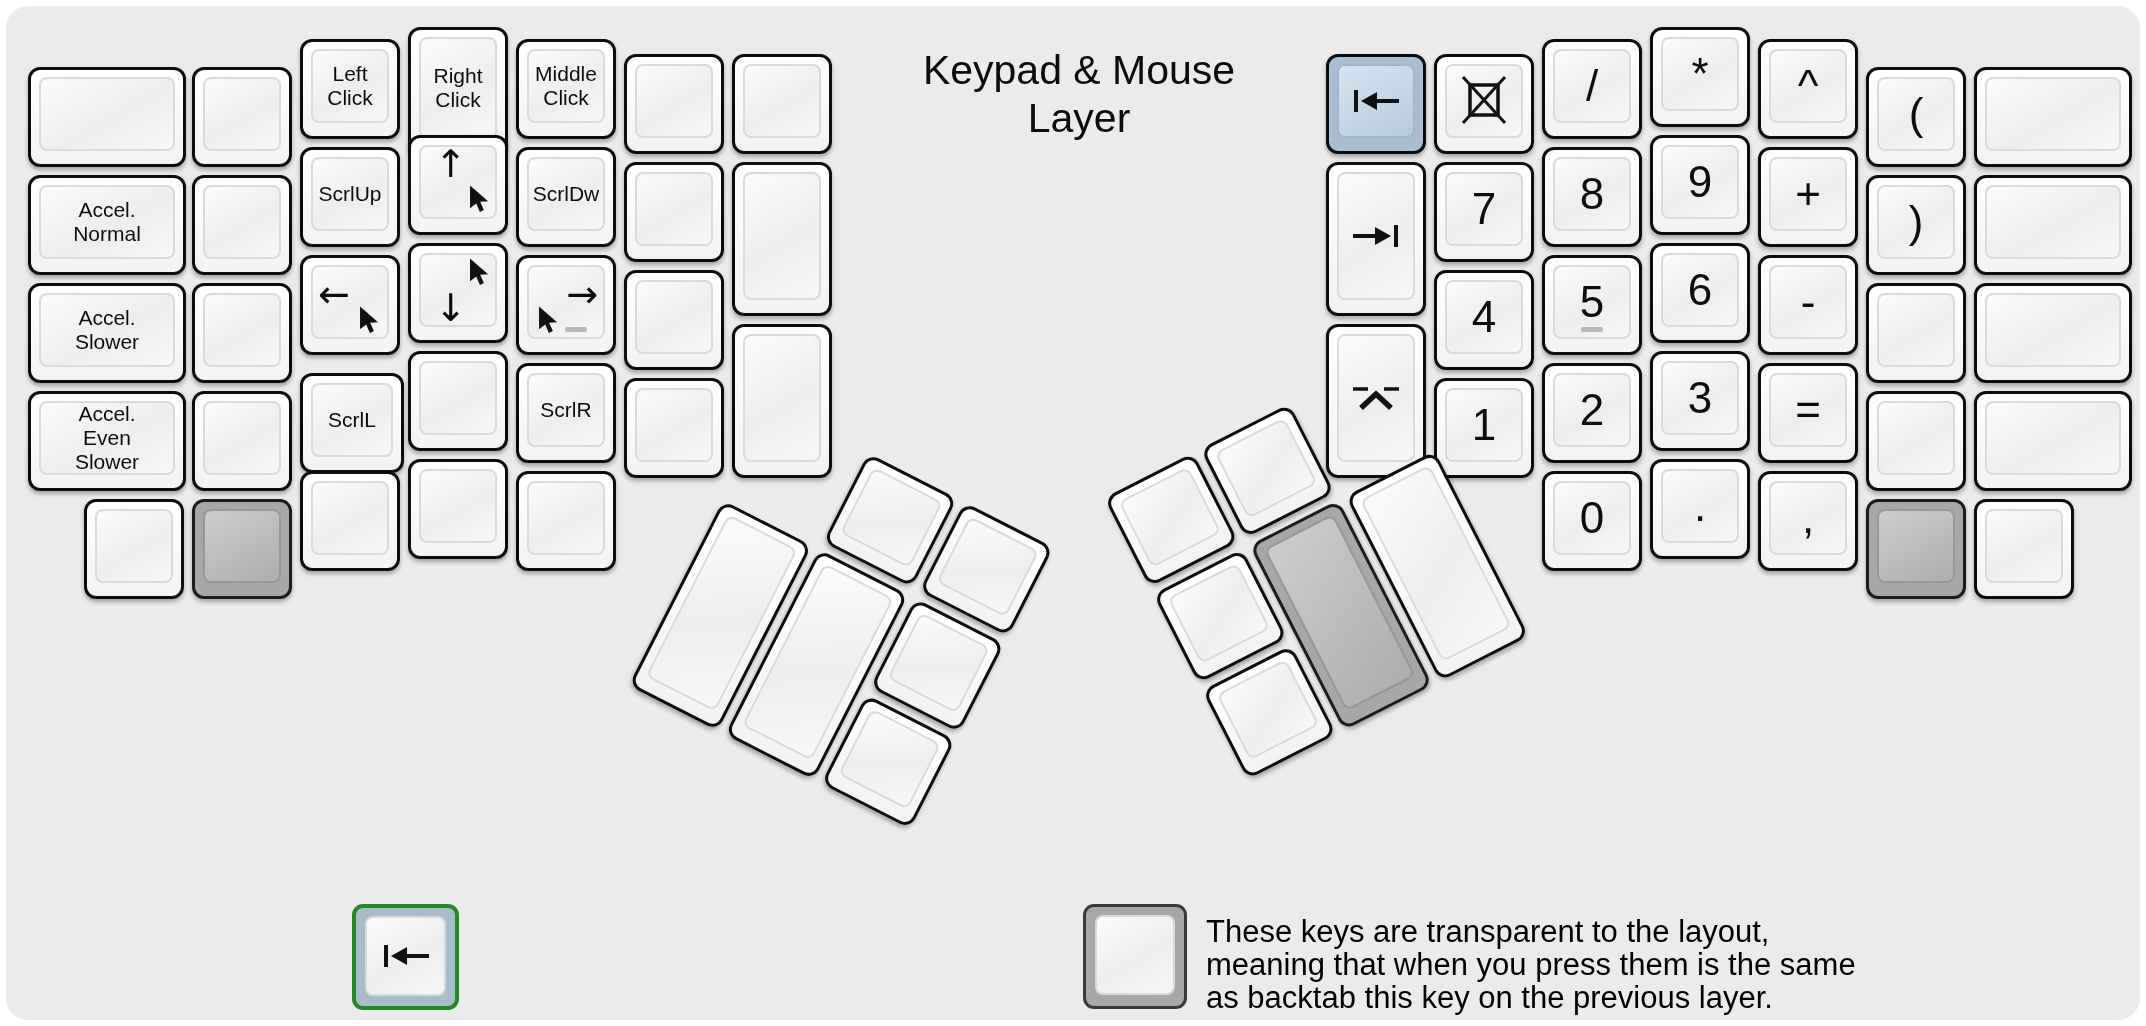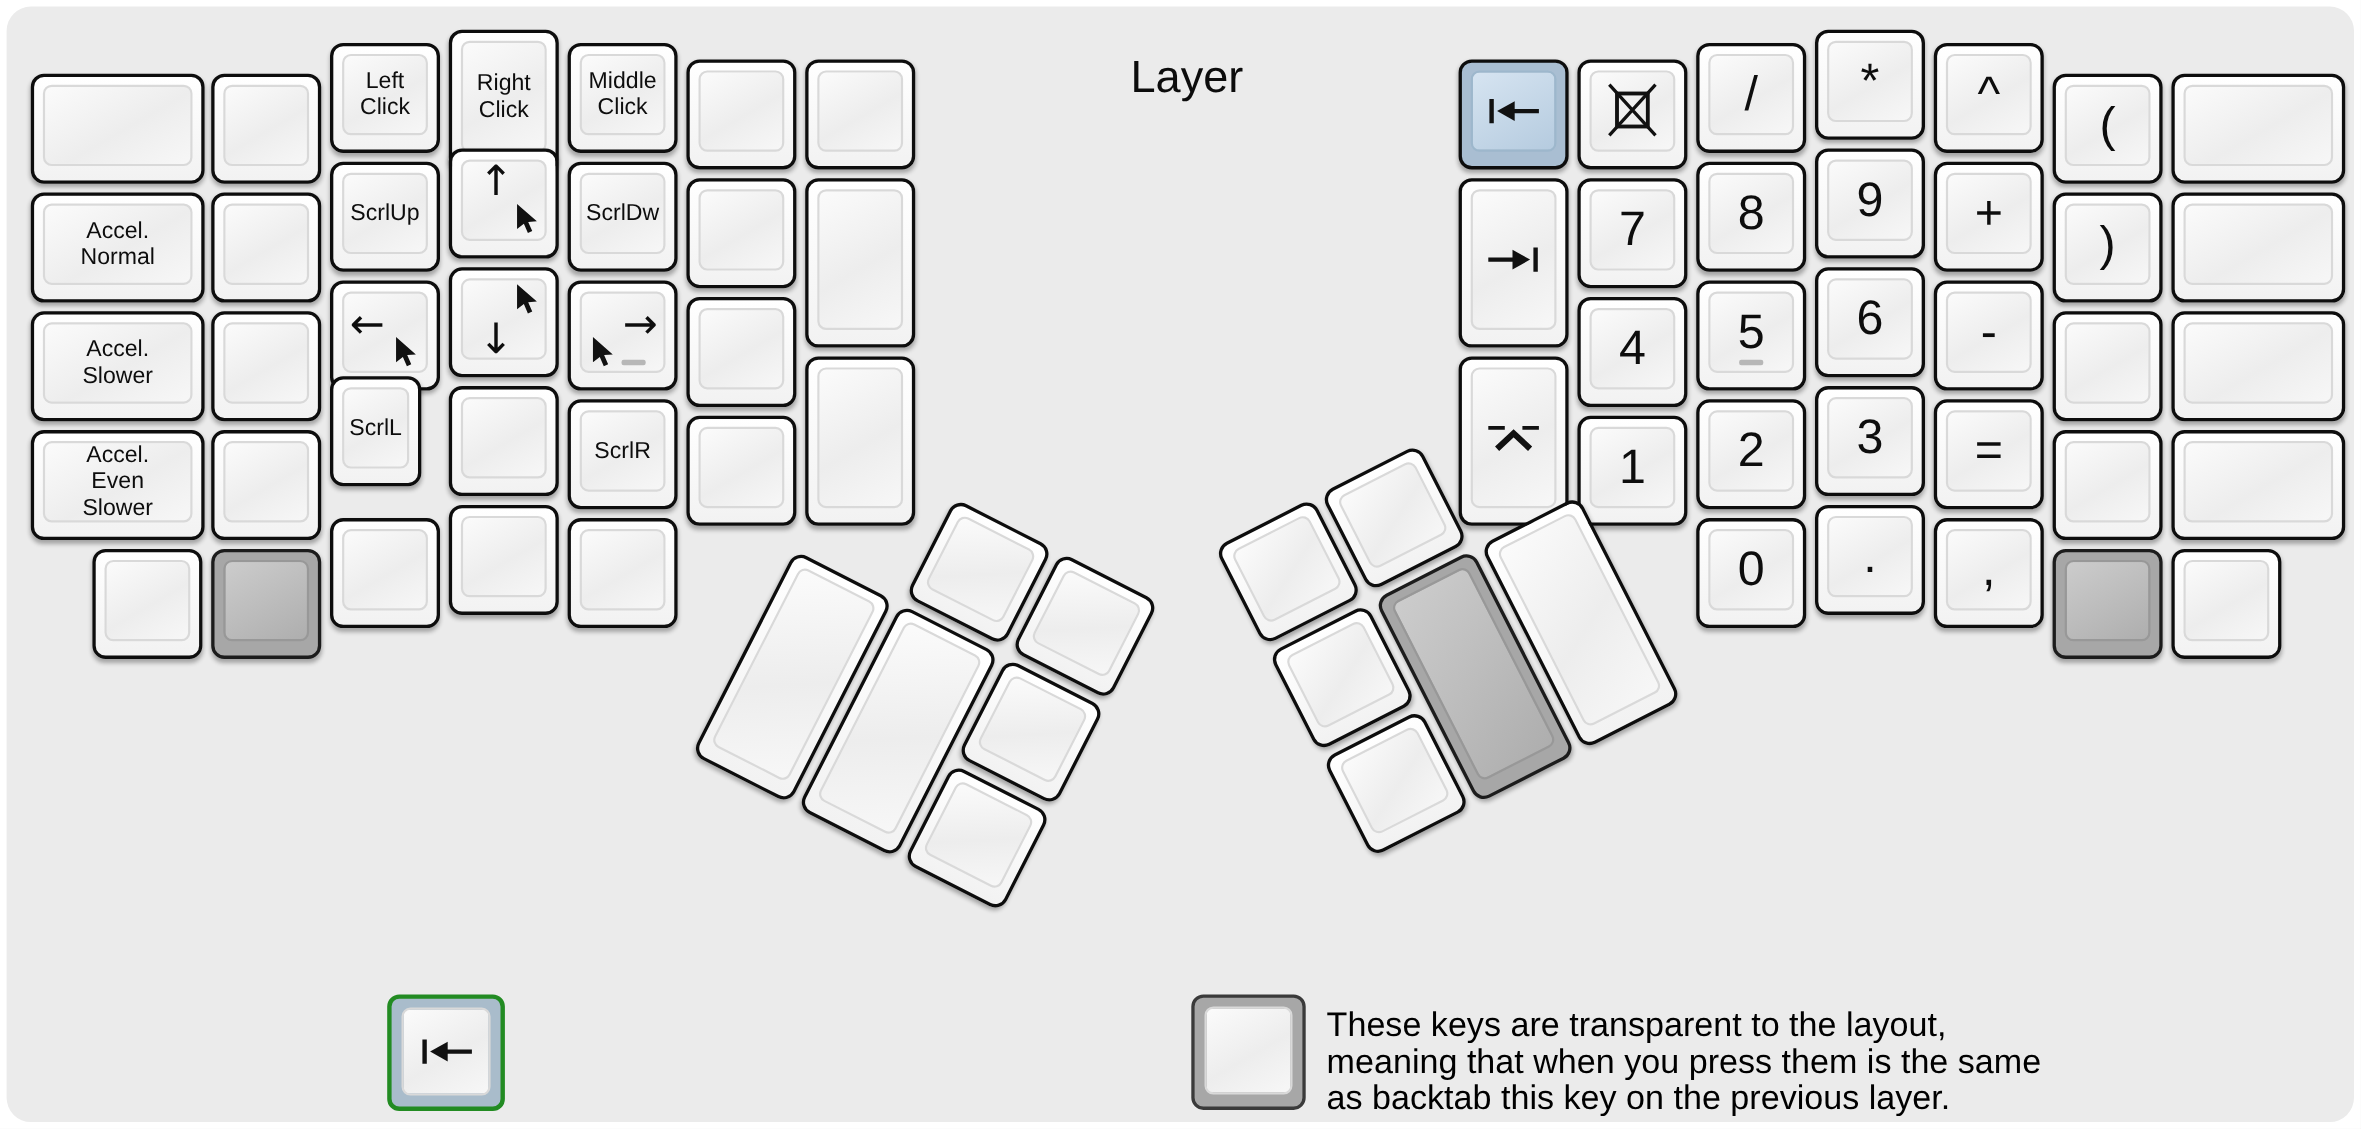--- a/index.html
+++ b/index.html
@@ -37,20 +37,21 @@
   .legend-text{position:absolute;color:#000;font-size:31px;line-height:33px;}
   .lt-1{left:473px;top:909px;}
   .lt-2{left:1200px;top:909px;}
 </style>
 </head>
 <body>
 
 <div class="panel">
 
   <div class="title">
+    <div>Keypad &amp; Mouse</div>
     <div>Layer</div>
   </div>
 
   <div id="keys">
       <div class="key" style="left: 22px; top: 61px; width: 158px; height: 100px;">
         <div class="cap"></div>
       </div>
       <div class="key" style="left: 22px; top: 169px; width: 158px; height: 100px;">
         <div class="cap">
           <div class="line">Accel.</div>
@@ -100,21 +101,21 @@
         </div>
       </div>
       <div class="key" style="left: 294px; top: 249px; width: 100px; height: 100px;">
         <div class="cap">
           <div class="arr arr-left">←</div>
           <span class="pointer ptr-left"><svg width="23" height="31" viewBox="0 0 16 22">
               <path d="M2 1 L2 17.2 L6.4 13.8 L9 19.8 L11.8 18.5 L9.2 12.6 L14.8 12.2 Z" fill="#111"></path>
             </svg></span>
         </div>
       </div>
-      <div class="key" style="left: 294px; top: 336px; width: 83px; height: 100px;">
+      <div class="key" style="left: 294px; top: 367px; width: 104px; height: 100px;">
         <div class="cap">
           <div class="line">ScrlL</div>
         </div>
       </div>
       <div class="key" style="left: 294px; top: 465px; width: 100px; height: 100px;">
         <div class="cap"></div>
       </div>
       <div class="key" style="left: 402px; top: 21px; width: 100px; height: 128px;">
         <div class="cap">
           <div class="line">Right</div>

